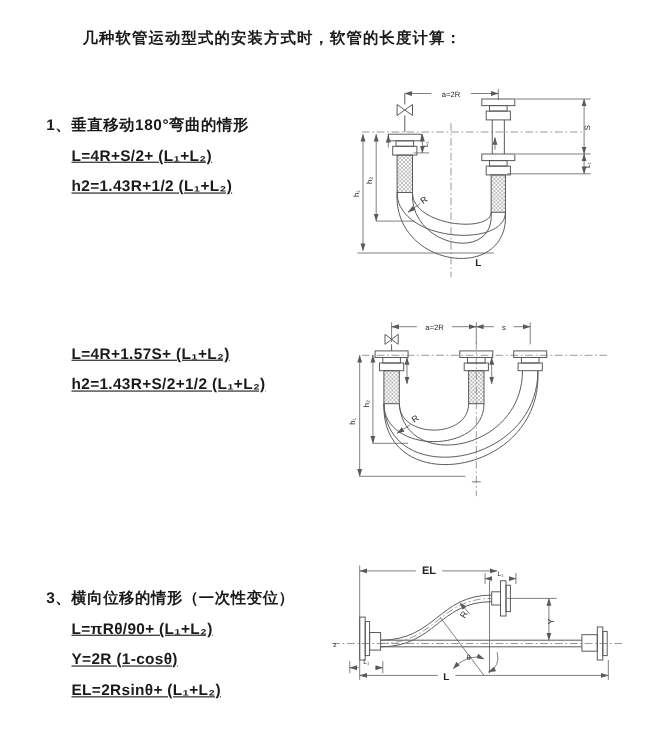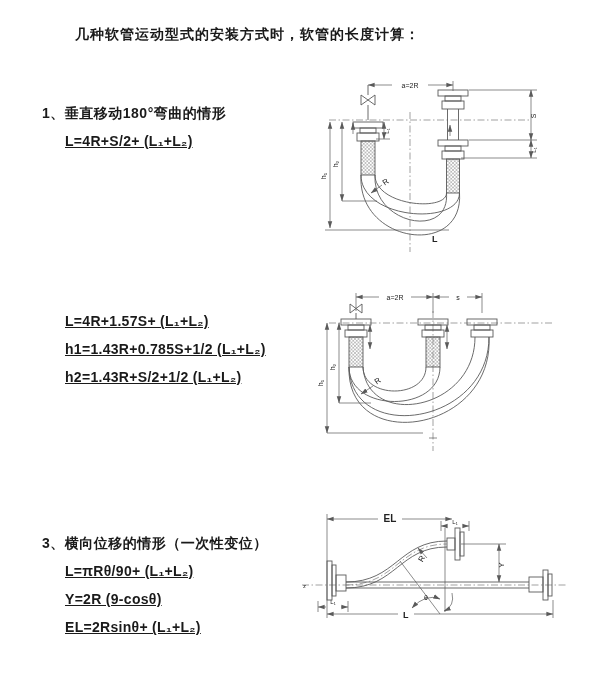--- a/index.html
+++ b/index.html
@@ -31,20 +31,21 @@
       <path d="M0,3.5 L3.5,0 M0,0 L3.5,3.5" stroke="#8a8a8a" stroke-width="0.5"></path>
     </pattern>
   </defs>
 </svg>
 
 <div class="title">几种软管运动型式的安装方式时，软管的长度计算：</div>
 
 <div class="sec" style="left:42px;top:106px">
   <div class="heading">1、垂直移动180°弯曲的情形</div>
   <div class="formula">L=4R+S/2+ (L₁+L₂)</div>
+  <div class="formula">h2=1.43R+1/2 (L₁+L₂)</div>
 </div>
 
 <svg class="diag" style="left:313px;top:72px" width="235" height="188" viewBox="0 0 235 188">
 
   <g class="dim">
     <line x1="55" y1="13" x2="79" y2="13" marker-start="url(#ar)"></line>
     <line x1="115" y1="13" x2="140" y2="13" marker-end="url(#ar)"></line>
     <line x1="140" y1="19" x2="140" y2="9"></line>
   </g>
 
@@ -105,21 +106,20 @@
   <text x="25" y="92" font-size="7" text-anchor="middle" transform="rotate(-90 25 92)">h₂</text>
   <text x="76" y="59" font-size="6" text-anchor="middle" transform="rotate(-90 76 59)">L₁</text>
   <text x="223" y="44" font-size="7" text-anchor="middle" transform="rotate(-90 223 44)">S</text>
   <text x="223" y="78" font-size="6" text-anchor="middle" transform="rotate(-90 223 78)">L₁</text>
   <text x="74" y="112" font-size="8" text-anchor="middle" transform="rotate(-35 74 112)">R</text>
   <text x="119" y="170" font-size="9" font-weight="bold">L</text>
 </svg>
 
 <div class="sec" style="left:42px;top:301px">
   <div class="formula">L=4R+1.57S+ (L₁+L₂)</div>
-  <div class="formula">h1=1.43R+0.785S+1/2 (L₁+L₂)</div>
   <div class="formula">h2=1.43R+S/2+1/2 (L₁+L₂)</div>
 </div>
 
 <svg class="diag" style="left:313px;top:283px" width="255" height="180" viewBox="0 0 255 180">
 
   <g class="dim">
     <line x1="43" y1="14" x2="66" y2="14" marker-start="url(#ar)"></line>
     <line x1="98" y1="14" x2="120" y2="14" marker-end="url(#ar)"></line>
     <line x1="120" y1="14" x2="136" y2="14" marker-start="url(#ar)"></line>
     <line x1="154" y1="14" x2="169" y2="14" marker-end="url(#ar)"></line>
@@ -176,21 +176,21 @@
   <text x="82" y="17" font-size="7" text-anchor="middle">a=2R</text>
   <text x="145" y="17" font-size="7" text-anchor="middle">s</text>
   <text x="10" y="100" font-size="7" text-anchor="middle" transform="rotate(-90 10 100)">h₁</text>
   <text x="22" y="84" font-size="7" text-anchor="middle" transform="rotate(-90 22 84)">h₂</text>
   <text x="66" y="100" font-size="8" text-anchor="middle" transform="rotate(-35 66 100)">R</text>
 </svg>
 
 <div class="sec" style="left:42px;top:536px">
   <div class="heading">3、横向位移的情形（一次性变位）</div>
   <div class="formula">L=πRθ/90+ (L₁+L₂)</div>
-  <div class="formula">Y=2R (9-cosθ)</div>
+  <div class="formula">Y=2R (1-cosθ)</div>
   <div class="formula">EL=2Rsinθ+ (L₁+L₂)</div>
 </div>
 
 <svg class="diag" style="left:300px;top:498px" width="300" height="148" viewBox="0 0 300 148">
 
   <g class="dim">
     <line x1="27" y1="21" x2="78" y2="21" marker-start="url(#ar)"></line>
     <line x1="102" y1="21" x2="152" y2="21" marker-end="url(#ar)"></line>
     <line x1="27" y1="16" x2="27" y2="120"></line>
   </g>

